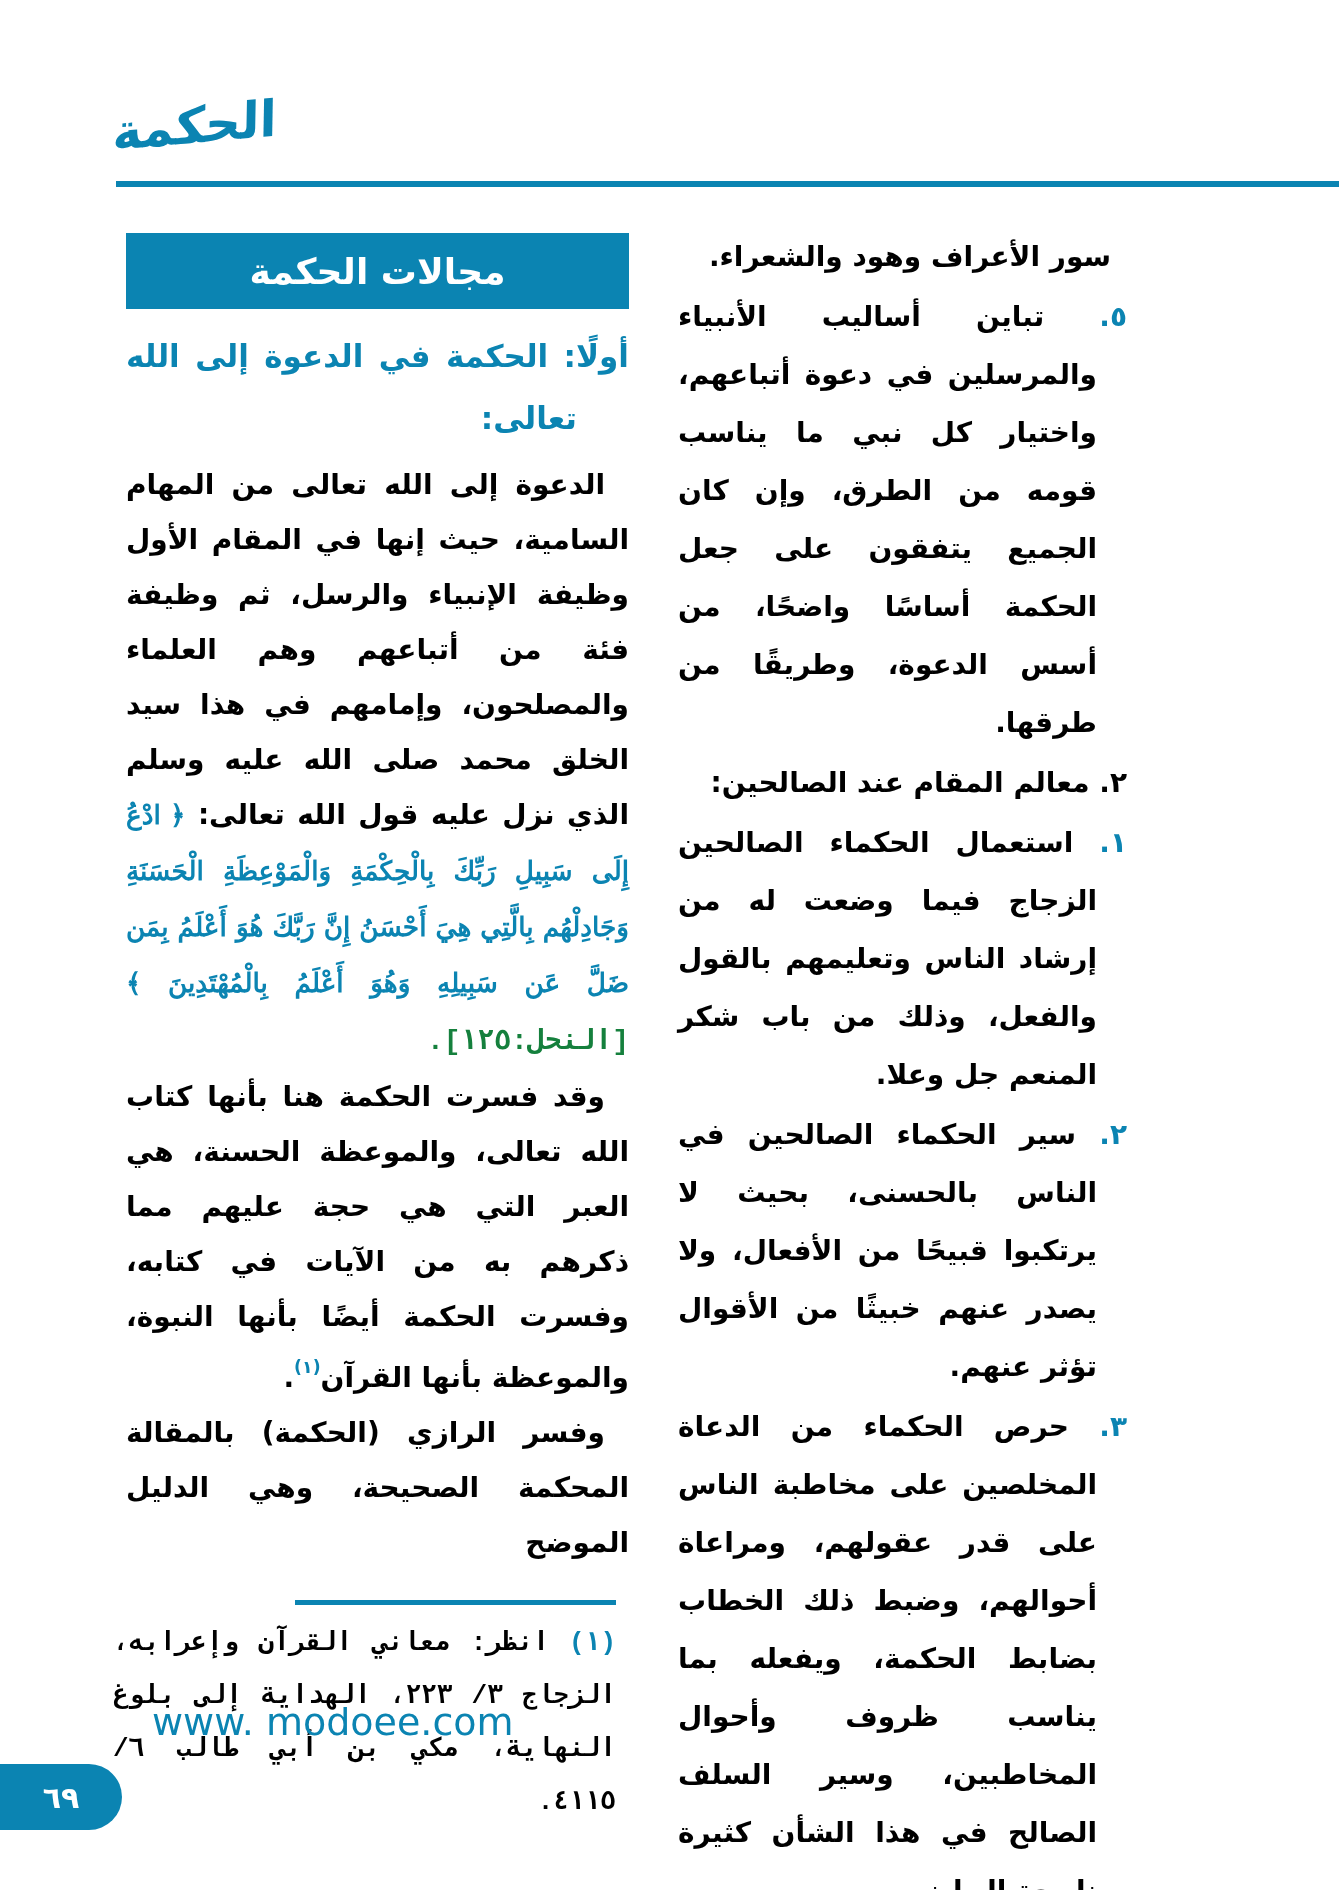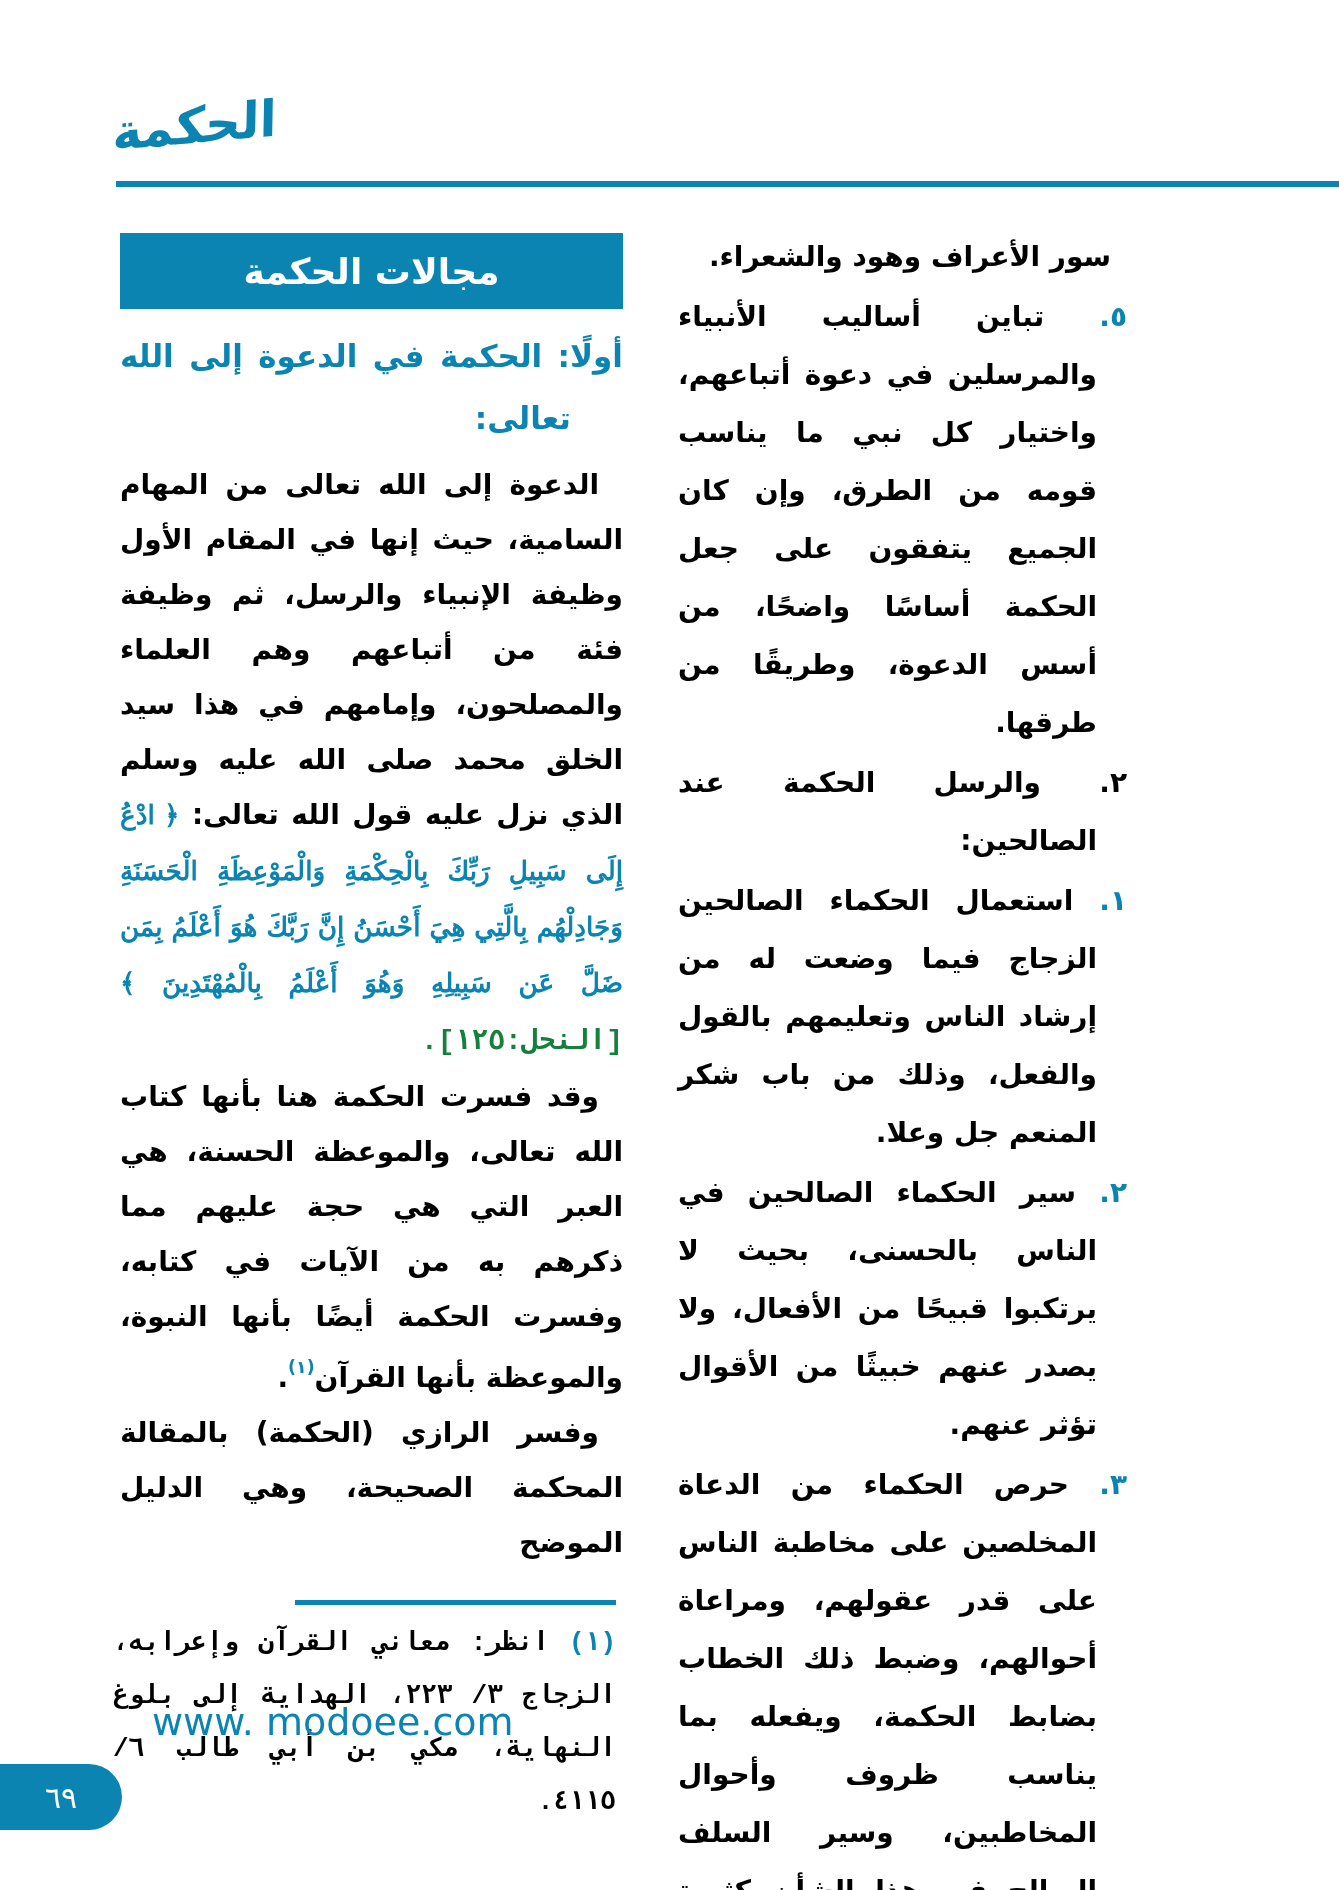--- a/index.html
+++ b/index.html
@@ -39,21 +39,21 @@
     position: absolute;
     direction: rtl;
     text-align: justify;
     font-weight: bold;
   }
   .col-first {  
     top: 228px; left: 678px; width: 449px;
     font-size: 28px; line-height: 58px;
   }
   .col-second { 
-    top: 233px; left: 120px; width: 503px;
+    top: 233px; left: 126px; width: 503px;
     font-size: 28px; line-height: 55px;
   }
   p { margin: 0; }
   .cont-line { padding-right: 16px; }
   .num-item {
     padding-right: 30px; text-indent: -30px;
     margin-top: 2px;
   }
   .num-item .num { letter-spacing: 2px; }
 
@@ -91,21 +91,21 @@
     margin-bottom: 12px;
   }
   .fn-text .fn-marker { color: var(--accent); }
 
   
   .page-pill {
     position: absolute; left: 0; top: 1764px;
     width: 122px; height: 66px;
     background: var(--accent);
     border-top-right-radius: 34px; border-bottom-right-radius: 34px;
-    color: #fff; font-size: 30px; font-weight: normal;
+    color: #fff; font-size: 30px; font-weight: bold;
     display: flex; align-items: center; justify-content: center;
     direction: rtl;
   }
   .site-url {
     position: absolute; left: 152px; top: 1700px;
     color: var(--accent);
     font-size: 38px;
     direction: ltr;
     font-family: "DejaVu Sans", sans-serif;
     text-decoration: none;
@@ -120,21 +120,21 @@
 <div class="col col-first">
   <p class="cont-line">سور الأعراف وهود والشعراء.</p>
 
   <div class="num-item">
     <span class="num accent">٥.</span>
     <span>تباين أساليب الأنبياء والمرسلين في دعوة أتباعهم، واختيار كل نبي ما يناسب قومه من الطرق، وإن كان الجميع يتفقون على جعل الحكمة أساسًا واضحًا، من أسس الدعوة، وطريقًا من طرقها.</span>
   </div>
 
   <div class="num-item">
     <span class="num">٢.</span>
-    <span>والرسل الحكمة عند الصالحين:</span>
+    <span>معالم المقام عند الصالحين:</span>
   </div>
 
   <div class="num-item">
     <span class="num accent">١.</span>
     <span>استعمال الحكماء الصالحين الزجاج فيما وضعت له من إرشاد الناس وتعليمهم بالقول والفعل، وذلك من باب شكر المنعم جل وعلا.</span>
   </div>
 
   <div class="num-item">
     <span class="num accent">٢.</span>
     <span>سير الحكماء الصالحين في الناس بالحسنى، بحيث لا يرتكبوا قبيحًا من الأفعال، ولا يصدر عنهم خبيثًا من الأقوال تؤثر عنهم.</span>

